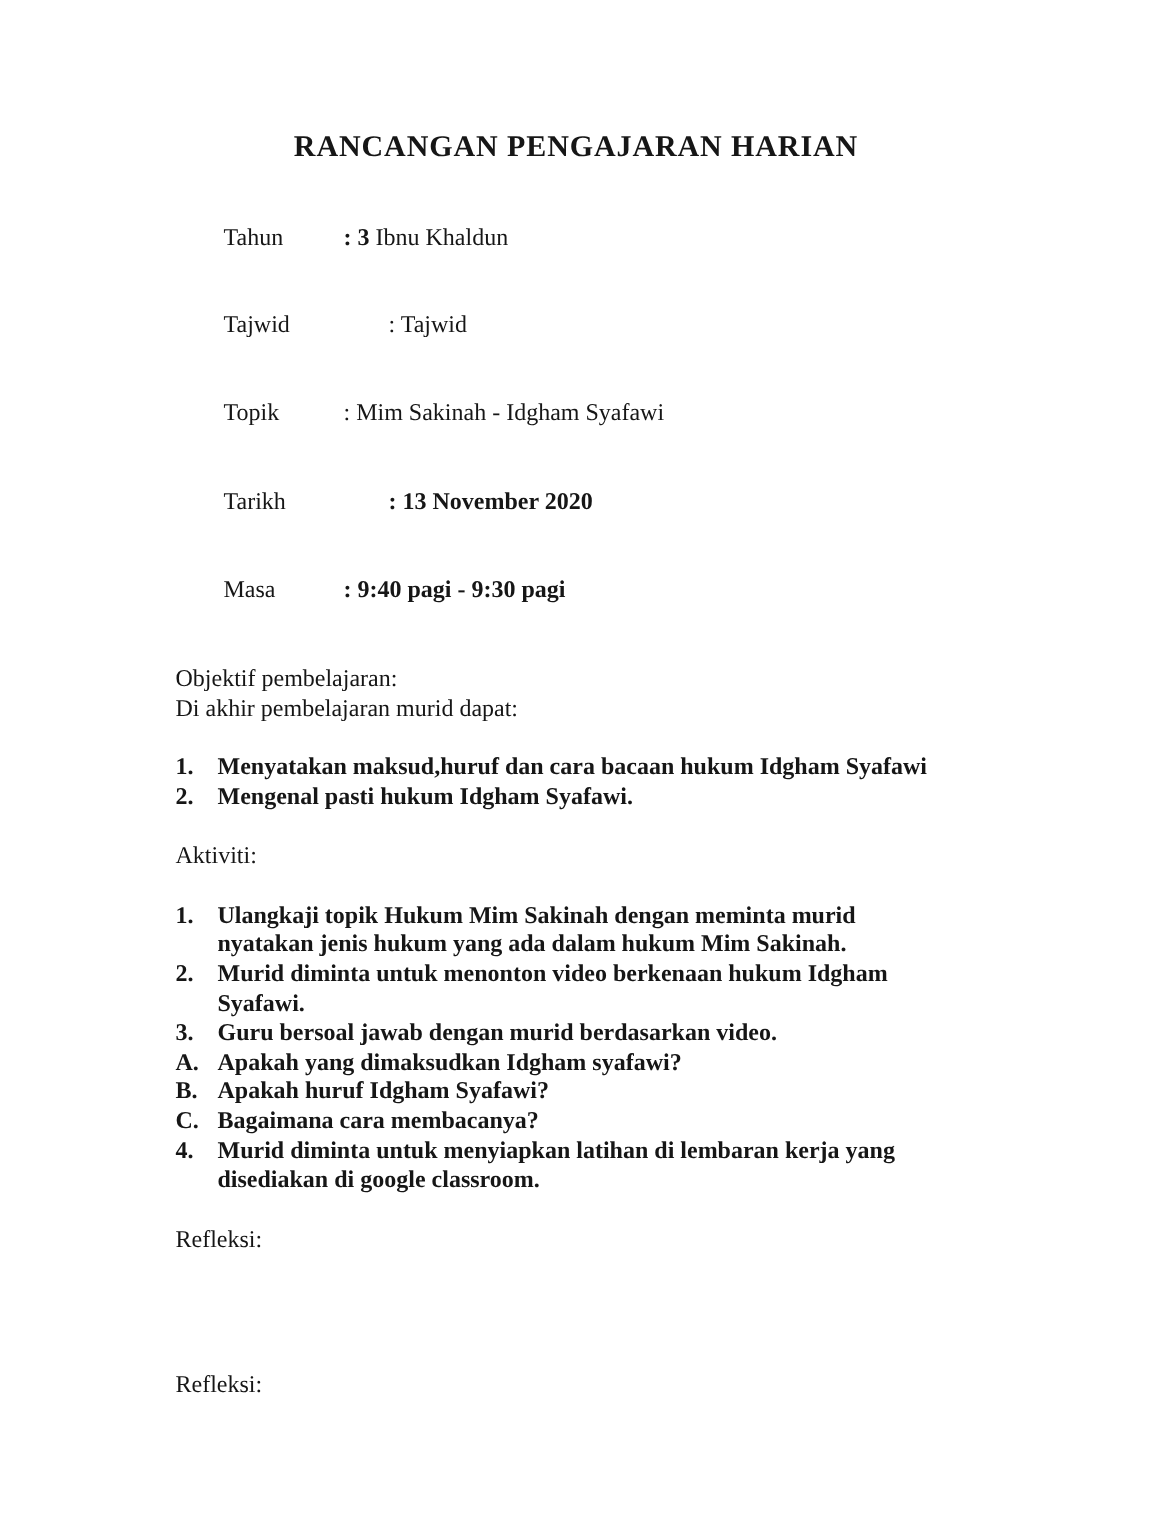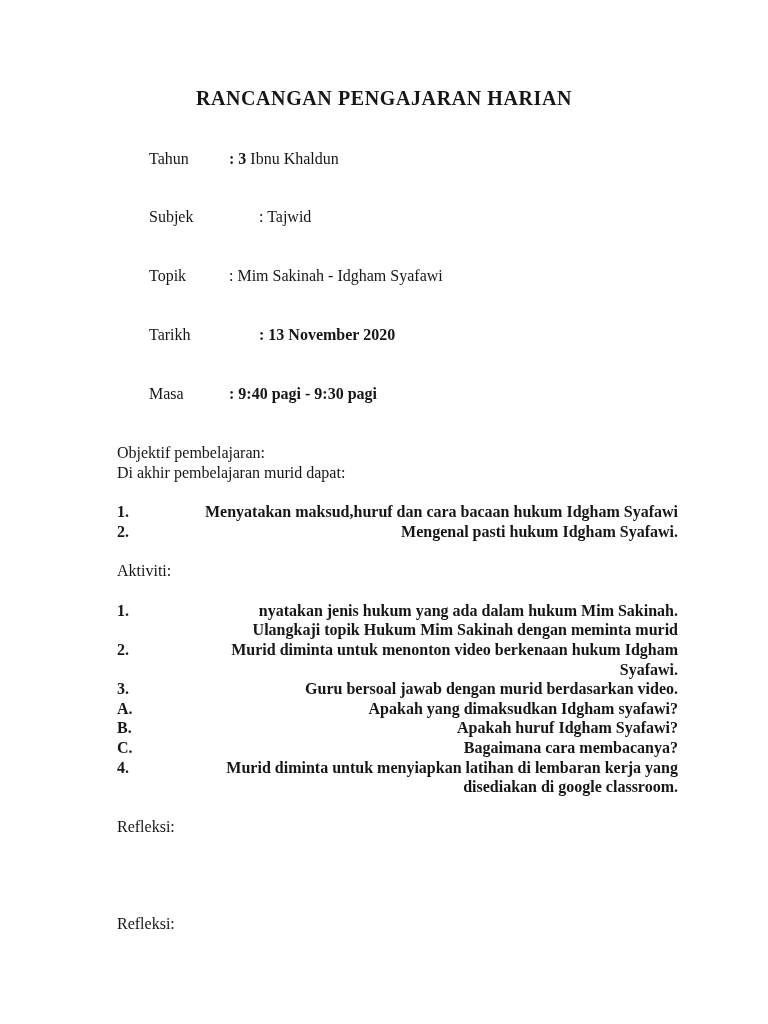--- a/index.html
+++ b/index.html
@@ -29,38 +29,38 @@
   .b{font-weight:bold;}
   .meta{margin-top:20px;}
   .meta-row{white-space:pre-wrap;}
   .meta-label{display:inline-block;width:80px;font-weight:normal;}
   .meta-value{white-space:pre-wrap;}
   .meta-value.indent{padding-left:30px;}
   .block-gap{margin-top:20px;font-family:Liberation Serif, serif;}
   .list .li{display:flex;align-items:flex-start;}
   .marker{flex:0 0 28px;}
   .li-text{flex:1 1 auto;}
-  .line{display:block;white-space:pre-wrap;text-align:right;}
+  .line{display:block;white-space:pre-wrap;}
   .reflection-2{margin-top:78px;}
 </style>
 </head>
 <body>
 
 <div class="page">
 
   <div class="title">RANCANGAN PENGAJARAN HARIAN</div>
 
   <div class="content">
 
     <div class="meta">
       <div class="meta-row">
         <span class="meta-label">Tahun</span><span class="meta-value"><span class="b">: 3</span><span> Ibnu Khaldun</span></span>
       </div>
       <div class="meta-row">
-        <span class="meta-label">Subjek</span><span class="meta-value indent"><span class="b"></span><span>: Tajwid</span></span>
+        <span class="meta-label">Tajwid</span><span class="meta-value indent"><span class="b"></span><span>: Tajwid</span></span>
       </div>
       <div class="meta-row">
         <span class="meta-label">Topik</span><span class="meta-value"><span class="b"></span><span>: Mim Sakinah - Idgham Syafawi</span></span>
       </div>
       <div class="meta-row">
         <span class="meta-label">Tarikh</span><span class="meta-value indent"><span class="b">: 13 November 2020</span><span></span></span>
       </div>
       <div class="meta-row">
         <span class="meta-label">Masa</span><span class="meta-value"><span class="b">: 9:40 pagi - 9:30 pagi</span><span></span></span>
       </div>
@@ -85,22 +85,22 @@
           </span>
       </div>
     </div>
 
     <div class="block-gap">Aktiviti:</div>
 
     <div class="list b block-gap">
       <div class="li">
         <span class="marker">1.</span>
         <span class="li-text">
+            <span class="line">Ulangkaji topik Hukum Mim Sakinah dengan meminta murid</span>
             <span class="line">nyatakan jenis hukum yang ada dalam hukum Mim Sakinah.</span>
-            <span class="line">Ulangkaji topik Hukum Mim Sakinah dengan meminta murid</span>
           </span>
       </div>
       <div class="li">
         <span class="marker">2.</span>
         <span class="li-text">
             <span class="line">Murid diminta untuk menonton video berkenaan hukum Idgham</span>
             <span class="line">Syafawi.</span>
           </span>
       </div>
       <div class="li">

